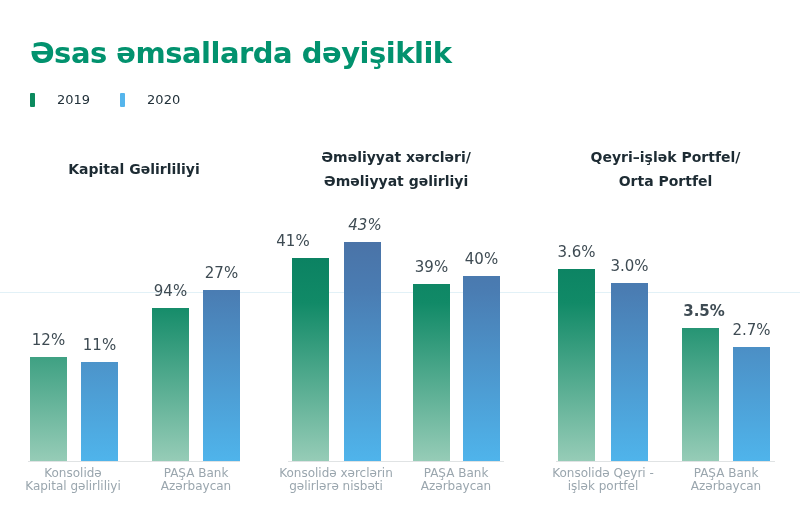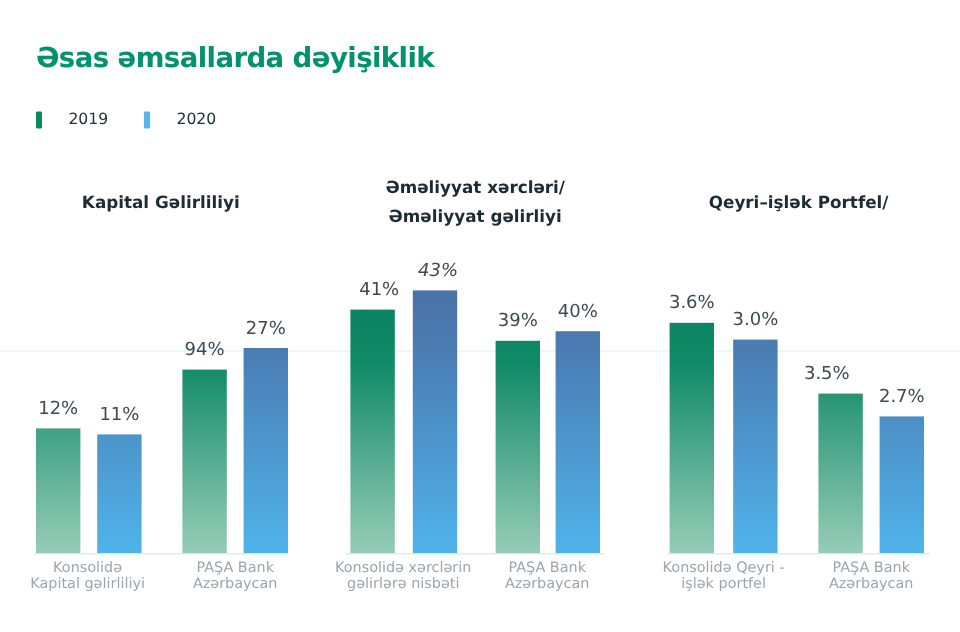--- a/index.html
+++ b/index.html
@@ -3,21 +3,21 @@
 <meta charset="utf-8">
 <style>
   html,body{margin:0;padding:0;background:#f2f2f2;}
   .canvas{
     position:relative;width:800px;height:527px;background:#ffffff;
     margin:0 auto;overflow:hidden;outline:1px solid #e3e3e3;
     font-family:"DejaVu Sans","Liberation Sans",sans-serif;
   }
   .page-title{
     position:absolute;left:30px;top:36px;margin:0;
-    font-size:23px;font-weight:bold;letter-spacing:-0.5px;
+    font-size:29px;font-weight:bold;letter-spacing:-0.5px;
     color:var(--title-color,#02926e);
   }
   .legend{position:absolute;left:30px;top:92px;display:flex;gap:30px;align-items:center;}
   .legend-item{display:flex;align-items:center;gap:22px;}
   .legend-swatch{width:5px;height:14px;border-radius:1px;display:inline-block;}
   .legend-label{font-size:13px;color:#22313a;}
   .gridline{position:absolute;left:0;right:0;top:292px;height:1px;background:var(--gridline,#e2f1f7);}
   .chart-group{position:absolute;top:0;height:100%;}
   .group-title{
     position:absolute;left:0;right:0;top:144px;height:50px;margin:0;
@@ -85,49 +85,50 @@
           <span>Azərbaycan</span>
         </div>
       </section>
       <section class="chart-group" style="left: 288px; width: 216px;">
         <h2 class="group-title">
           <span>Əməliyyat xərcləri/</span>
           <span>Əməliyyat gəlirliyi</span>
         </h2>
         <div class="plot">
           <div class="bar green" style="left: 4px; height: 203px;"></div>
-          <div class="bar-value" style="left: 28px; bottom: 212px;">41%</div>
+          <div class="bar-value" style="left: 5px; bottom: 212px;">41%</div>
           <div class="bar blue" style="left: 56px; height: 219px;"></div>
           <div class="bar-value" style="left: 77px; bottom: 228px; font-style: italic;">43%</div>
           <div class="bar green" style="left: 125px; height: 177px;"></div>
           <div class="bar-value" style="left: 143.5px; bottom: 186px;">39%</div>
           <div class="bar blue" style="left: 175px; height: 185px;"></div>
           <div class="bar-value" style="left: 193.5px; bottom: 194px;">40%</div>
         </div>
         <div class="axis-line"></div>
         <div class="x-label" style="left: -14px;">
           <span>Konsolidə xərclərin</span>
           <span>gəlirlərə nisbəti</span>
         </div>
         <div class="x-label" style="left: 106px;">
           <span>PAŞA Bank</span>
           <span>Azərbaycan</span>
         </div>
       </section>
       <section class="chart-group" style="left: 556px; width: 219px;">
         <h2 class="group-title">
           <span>Qeyri–işlək Portfel/</span>
+          <span>Orta Portfel</span>
         </h2>
         <div class="plot">
           <div class="bar green" style="left: 2px; height: 192px;"></div>
           <div class="bar-value" style="left: 20.5px; bottom: 201px;">3.6%</div>
           <div class="bar blue" style="left: 55px; height: 178px;"></div>
           <div class="bar-value" style="left: 73.5px; bottom: 187px;">3.0%</div>
           <div class="bar green" style="left: 126px; height: 133px;"></div>
-          <div class="bar-value" style="left: 133px; bottom: 142px;">3.5%</div>
+          <div class="bar-value" style="left: 148px; bottom: 142px; font-weight: bold;">3.5%</div>
           <div class="bar blue" style="left: 177px; height: 114px;"></div>
           <div class="bar-value" style="left: 195.5px; bottom: 123px;">2.7%</div>
         </div>
         <div class="axis-line"></div>
         <div class="x-label" style="left: -15px;">
           <span>Konsolidə Qeyri -</span>
           <span>işlək portfel</span>
         </div>
         <div class="x-label" style="left: 108px;">
           <span>PAŞA Bank</span>

